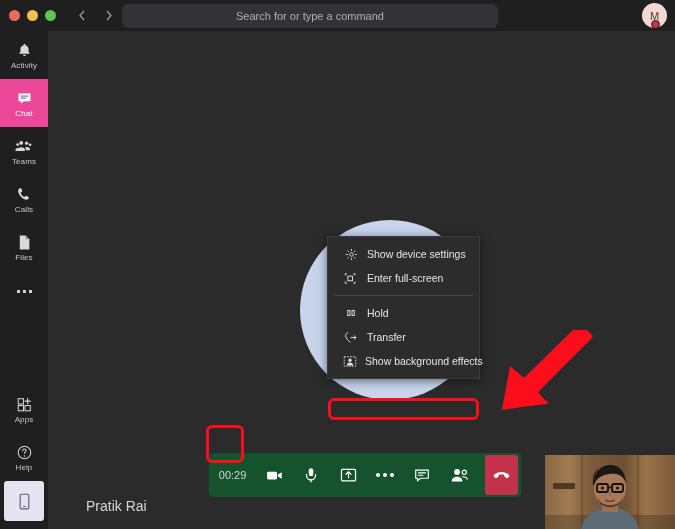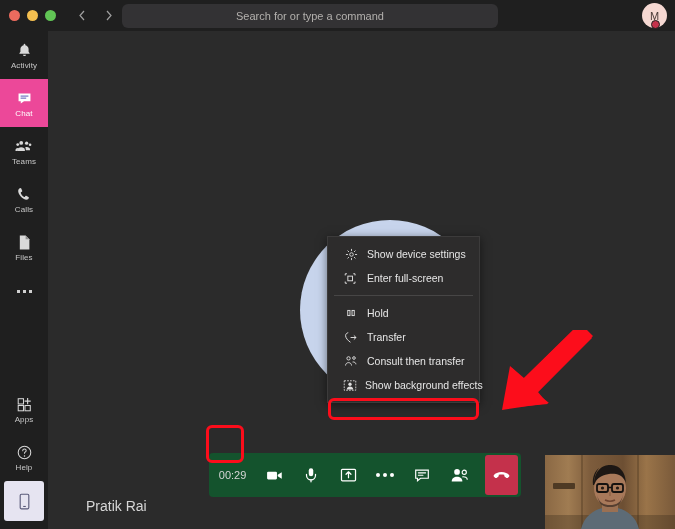--- a/index.html
+++ b/index.html
@@ -426,31 +426,20 @@
     <div class="mi">
       <span class="mi-icon">
         <svg width="14" height="13" viewBox="0 0 16 14" fill="none" stroke="#e0e0e0" stroke-width="1.1">
           <path d="M4.4 1.6c-1.4.3-2.6 1.6-2.6 3.3 0 2.6 2.6 5.5 5.2 7.3" stroke-linecap="round"></path>
           <path d="M8 7h5.6M11.6 5l2.1 2-2.1 2" stroke-linecap="round" stroke-linejoin="round"></path>
         </svg>
       </span>
       <span>Transfer</span>
     </div>
 
-    <div class="mi">
-      <span class="mi-icon">
-        <svg width="14" height="13" viewBox="0 0 16 14" fill="none" stroke="#e0e0e0" stroke-width="1.05">
-          <circle cx="5.2" cy="3.4" r="1.9"></circle>
-          <path d="M1.8 11.6c0-2 1.5-3.3 3.4-3.3s3.4 1.3 3.4 3.3"></path>
-          <circle cx="11.4" cy="3" r="1.5"></circle>
-          <path d="M9.8 7.6c1.8-.4 3.8.6 3.8 2.6"></path>
-        </svg>
-      </span>
-      <span>Consult then transfer</span>
-    </div>
 
     <div class="mi highlighted">
       <span class="mi-icon">
         <svg width="14" height="13" viewBox="0 0 16 14" fill="none" stroke="#e0e0e0" stroke-width="1">
           <rect x="1.4" y="1.6" width="13.2" height="10.8" stroke-dasharray="2 1.3"></rect>
           <circle cx="8" cy="5.6" r="1.9" fill="#e0e0e0" stroke="none"></circle>
           <path d="M4.3 11.6c0-2.2 1.7-3.5 3.7-3.5s3.7 1.3 3.7 3.5z" fill="#e0e0e0" stroke="none"></path>
         </svg>
       </span>
       <span>Show background effects</span>

